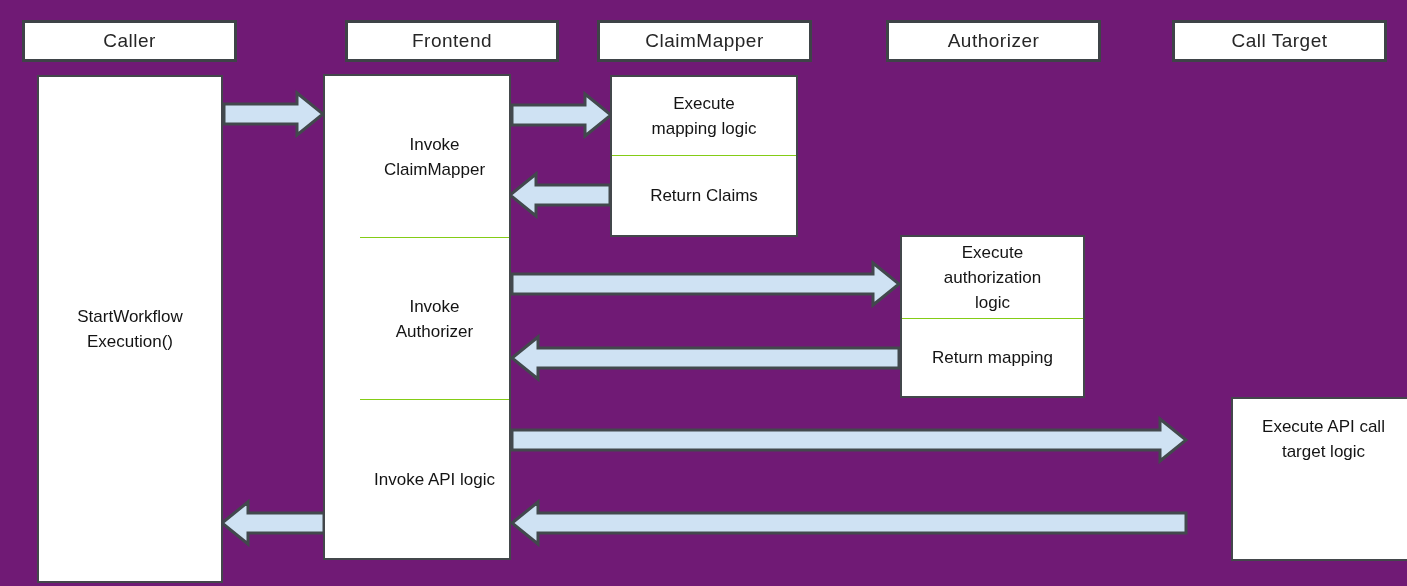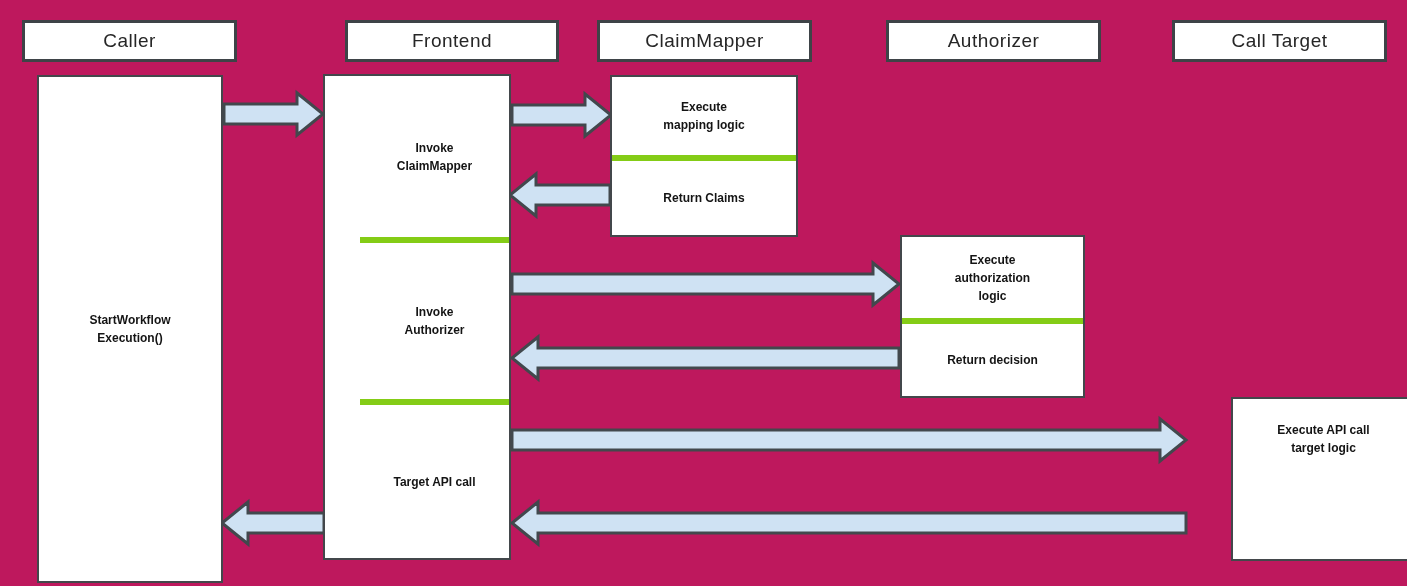--- a/index.html
+++ b/index.html
@@ -8,21 +8,21 @@
     background: #000000;
     width: 1407px;
     height: 586px;
     overflow: hidden;
     font-family: "Liberation Sans", sans-serif;
   }
   .stage {
     position: relative;
     width: 1407px;
     height: 586px;
-    background: #be185d;
+    background: #701a75;
   }
   .arrow-layer {
     position: absolute;
     left: 0; top: 0;
     width: 1407px;
     height: 586px;
   }
   .arrow {
     fill: #cfe2f3;
     stroke: #42484d;
@@ -50,29 +50,29 @@
     box-sizing: border-box;
     display: flex;
     flex-direction: column;
   }
   .cell {
     flex: 1 1 auto;
     display: flex;
     align-items: center;
     justify-content: center;
     text-align: center;
-    font-weight: 700;
-    font-size: 12px;
-    line-height: 18px;
+    font-weight: 400;
+    font-size: 17px;
+    line-height: 25px;
     color: #141414;
     white-space: pre-line;
     box-sizing: border-box;
   }
   .cell + .cell {
-    border-top: 6px solid #84cc16;
+    border-top: 1px solid #84cc16;
   }
 </style>
 </head>
 <body>
 
 <div class="stage">
 
   <svg class="arrow-layer" viewBox="0 0 1407 586" xmlns="http://www.w3.org/2000/svg">
     <polygon class="arrow" points="224,104 297,104 297,93 323,114 297,135 297,124 224,124"></polygon>
     <polygon class="arrow" points="512,105 585,105 585,94 611,115 585,136 585,125 512,125"></polygon>
@@ -103,34 +103,34 @@
   <div class="col" style="left:37px; top:75px; width:186px; height:508px;">
     <div class="cell">StartWorkflow
 Execution()</div>
   </div>
 
   <div class="col" style="left:323px; top:74px; width:188px; height:486px;padding-left:35px;">
     <div class="cell" style="flex:0 0 161px;">Invoke
 ClaimMapper</div>
     <div class="cell" style="flex:0 0 162px;">Invoke
 Authorizer</div>
-    <div class="cell">Target API call</div>
+    <div class="cell">Invoke API logic</div>
   </div>
 
   <div class="col" style="left:610px; top:75px; width:188px; height:162px;">
     <div class="cell" style="flex:0 0 78px;">Execute
 mapping logic</div>
     <div class="cell">Return Claims</div>
   </div>
 
   <div class="col" style="left:900px; top:235px; width:185px; height:163px;">
     <div class="cell" style="flex:0 0 81px;">Execute
 authorization
 logic</div>
-    <div class="cell">Return decision</div>
+    <div class="cell">Return mapping</div>
   </div>
 
   <div class="col" style="left:1187px; top:397px; width:185px; height:164px;margin-left:44px;">
     <div class="cell" style="flex:0 0 80px;">Execute API call
 target logic</div>
   </div>
 
 </div>
 
 </body></html>

